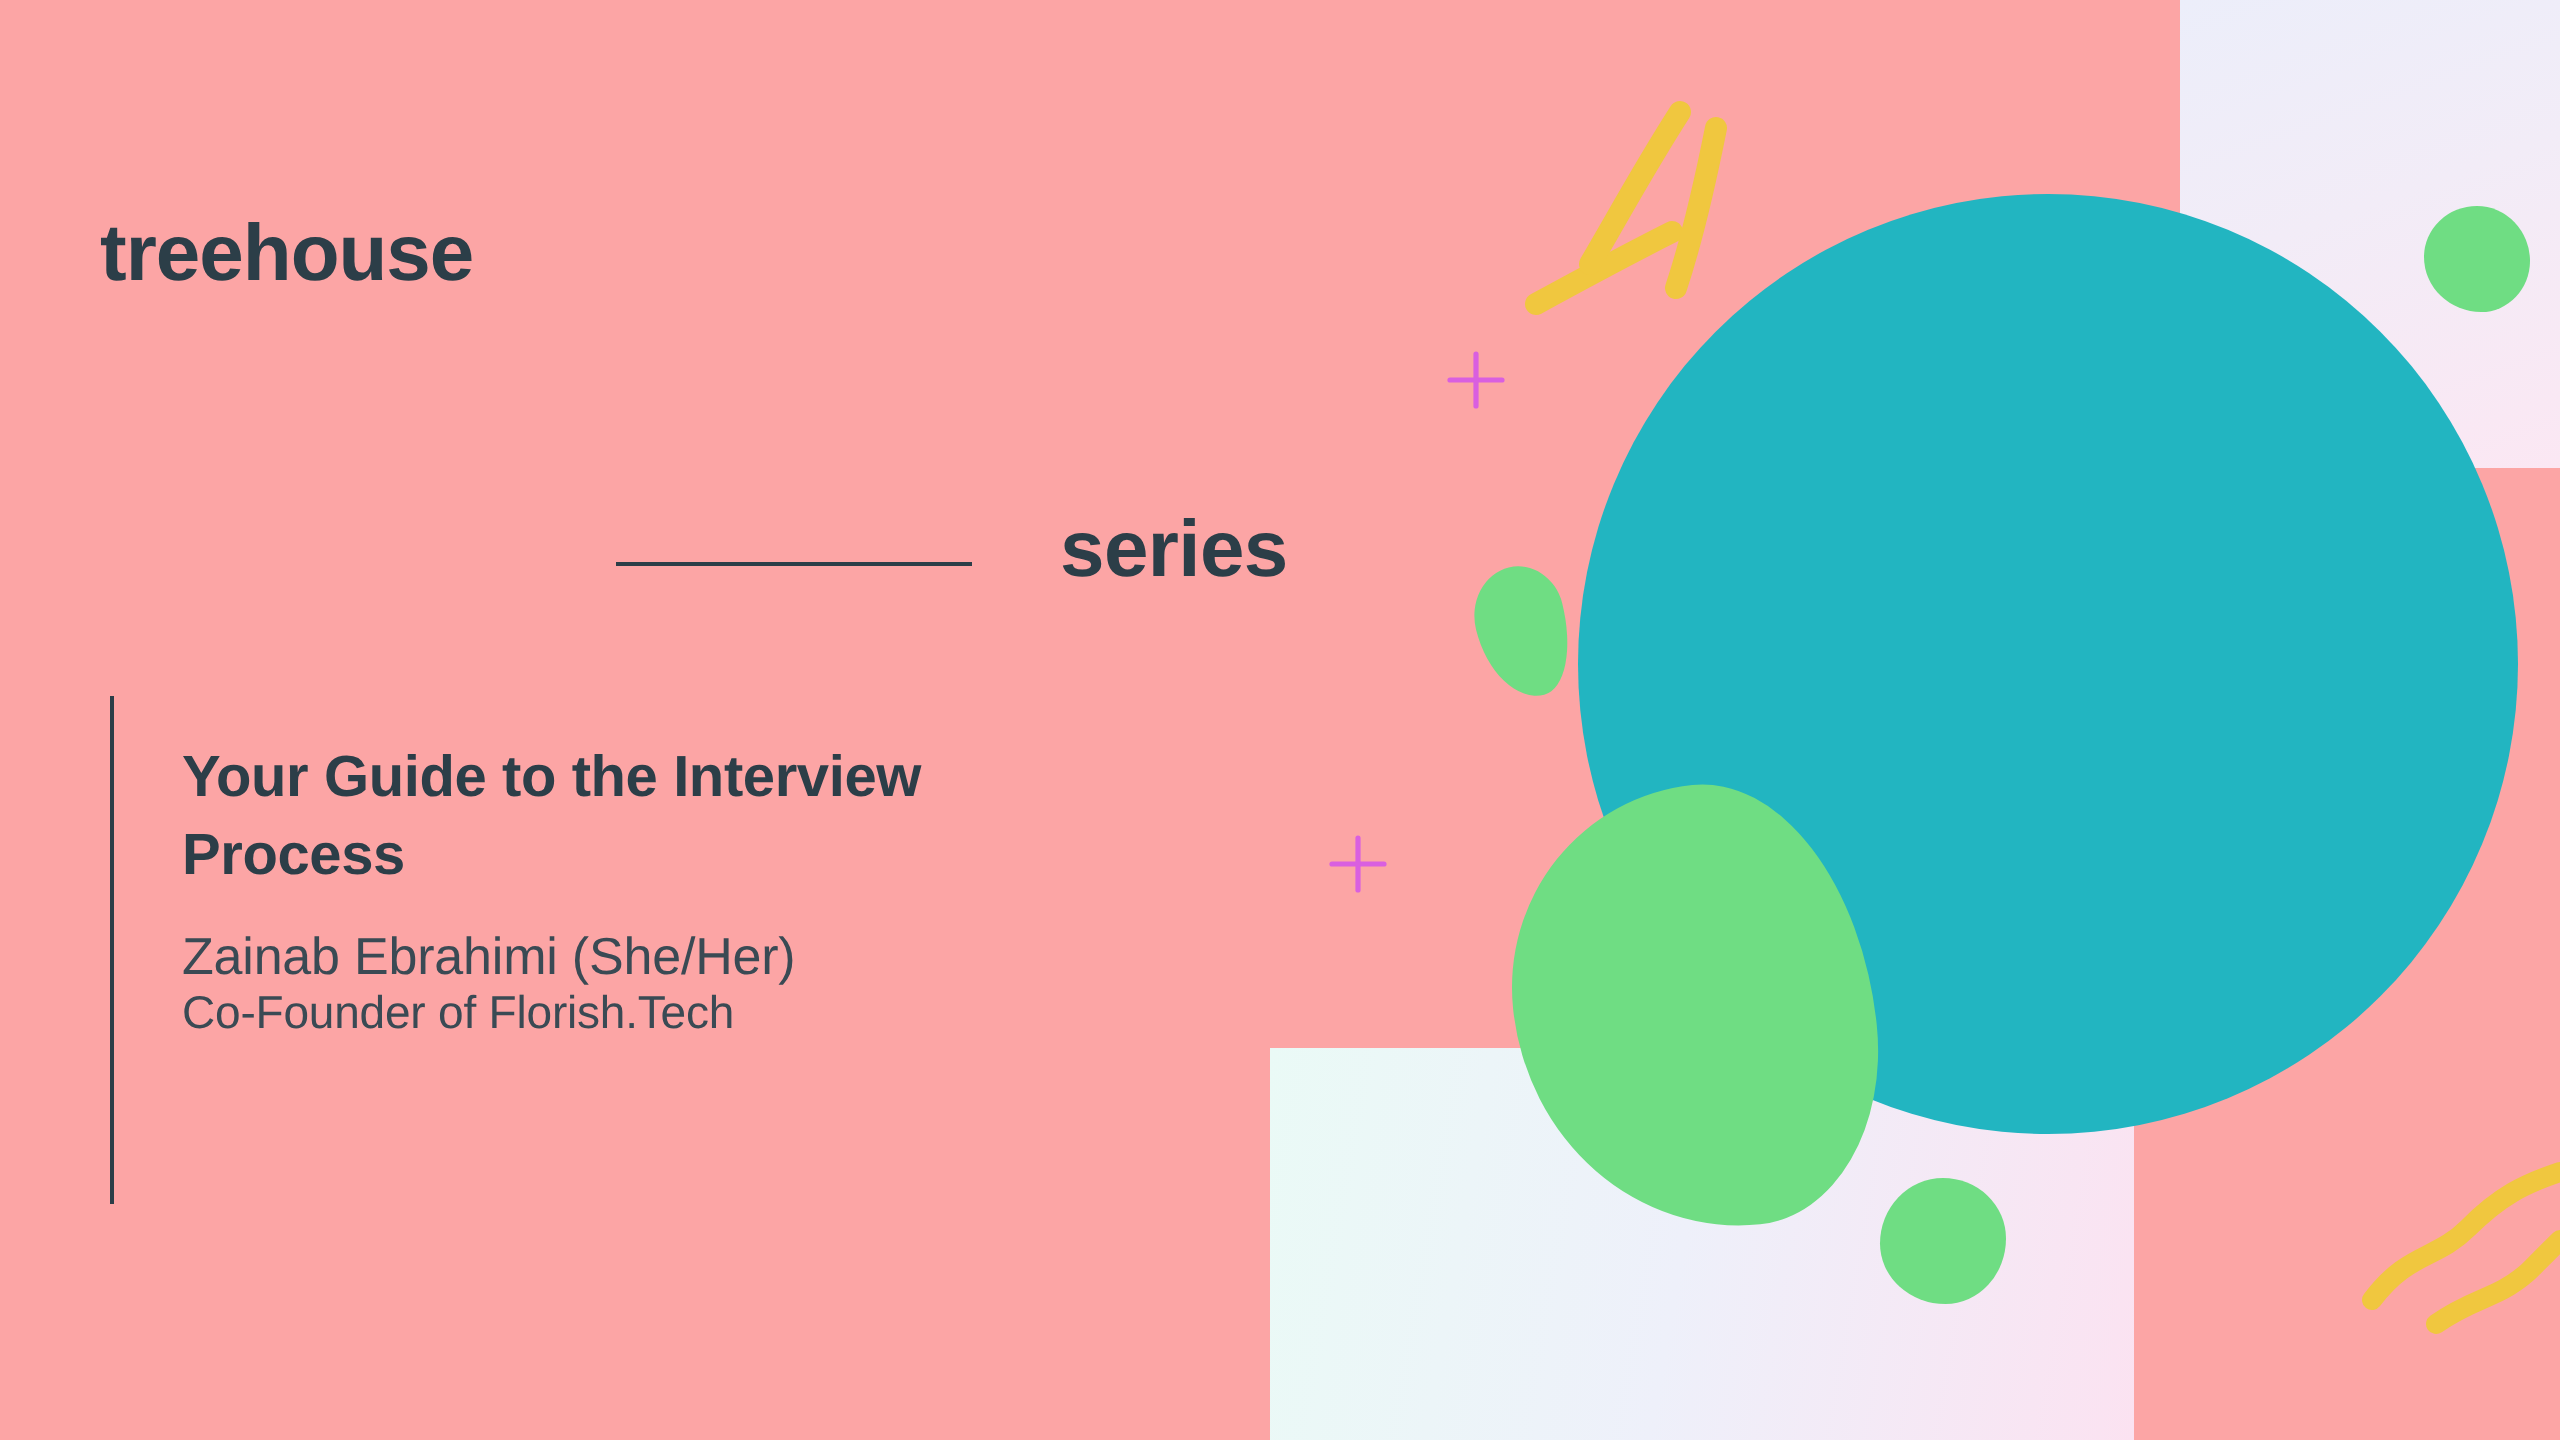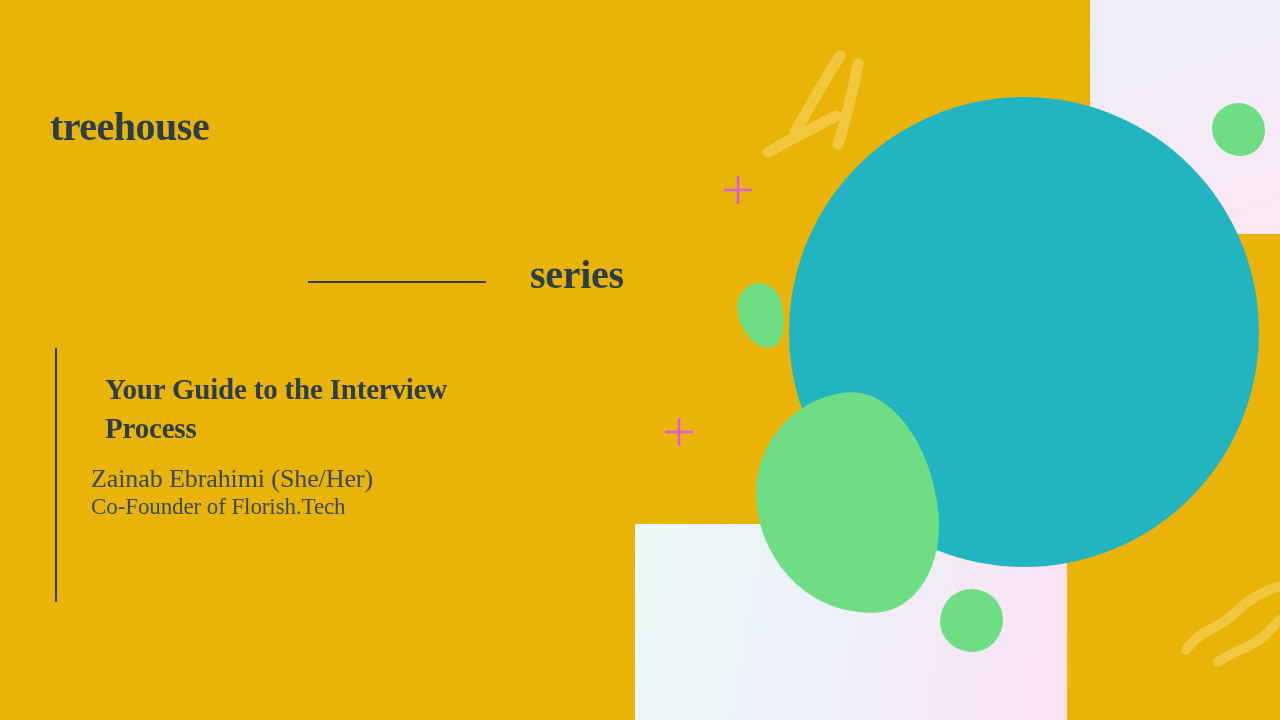--- a/index.html
+++ b/index.html
@@ -2,21 +2,21 @@
 <html><head>
 <meta charset="utf-8">
 <style>
   html,body{margin:0;padding:0;}
   body{
     width:1280px;height:720px;overflow:hidden;
     background:#ffffff;
     font-family:"Liberation Sans","DejaVu Sans",sans-serif;
     position:relative;
   }
-  #stage{position:absolute;inset:0;width:1280px;height:720px;overflow:hidden;background:#eab308;font-family:Liberation Serif, serif;}
+  #stage{position:absolute;inset:0;width:1280px;height:720px;overflow:hidden;background:#fca5a5;}
 
   
   .panel{position:absolute;}
   #panel-topright{
     left:1090px;top:0;width:190px;height:234px;
     background:linear-gradient(160deg,#eceefa 0%,#f2ecf7 45%,#fbe7f3 100%);
   }
   #panel-bottom{
     left:635px;top:524px;width:432px;height:196px;
     background:linear-gradient(100deg,#eafaf6 0%,#eef0fa 48%,#fbe2f1 100%);
@@ -73,21 +73,21 @@
   }
   #series-word{
     position:absolute;left:500px;top:255px;
     font-size:40px;font-weight:700;color:#2c3e48;line-height:1;letter-spacing:-0.3px;margin-left:30px;
   }
   #accent-bar{
     position:absolute;left:55px;top:348px;width:2px;height:254px;background:#2c3e48;
   }
   #talk-title{
     position:absolute;left:91px;top:370px;width:430px;
-    font-size:29px;font-weight:600;line-height:1.33;color:#2c3e48;letter-spacing:-0.2px;margin-left:14px;
+    font-size:29px;font-weight:600;line-height:1.33;color:#2c3e48;letter-spacing:-0.2px;
   }
   #speaker-name{
     position:absolute;left:91px;top:462px;
     font-size:26px;font-weight:400;color:#3a4a54;line-height:1.28;letter-spacing:-0.1px;
   }
   #speaker-role{
     position:absolute;left:91px;top:492px;
     font-size:23px;font-weight:400;color:#3a4a54;line-height:1.28;letter-spacing:-0.1px;
   }
   #event-datetime{

